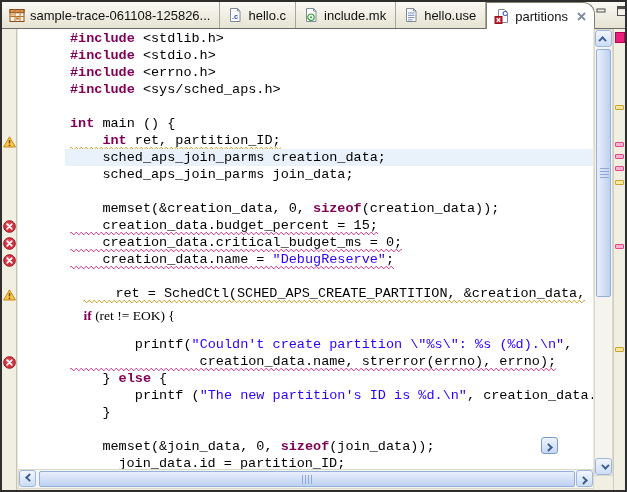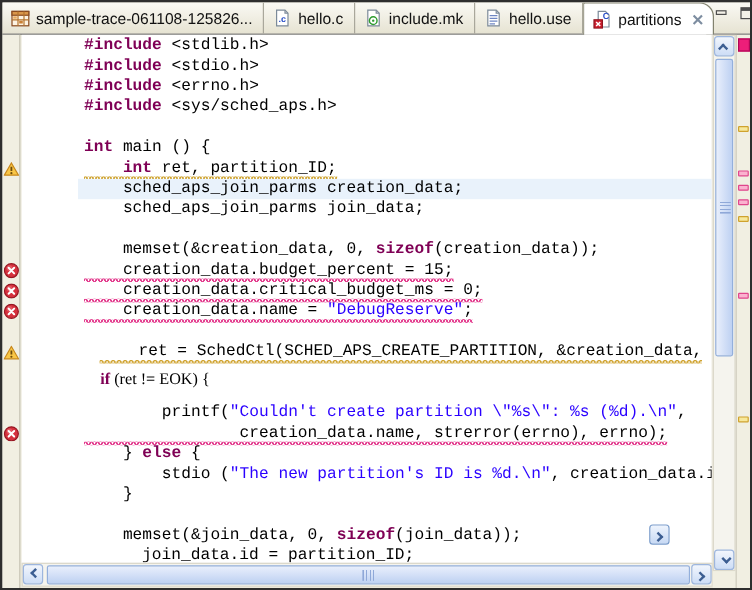--- a/index.html
+++ b/index.html
@@ -261,21 +261,21 @@
       <div class="code-line" style="top: 171px;"><span class="line-text"><span class="seg-p">    memset(&amp;creation_data, 0, </span><span class="seg-k">sizeof</span><span class="seg-p">(creation_data));</span></span></div>
       <div class="code-line" style="top: 188px;"><span class="line-text sq-error"><span class="seg-p">    creation_data.budget_percent = 15;</span></span></div>
       <div class="code-line" style="top: 205px;"><span class="line-text sq-error"><span class="seg-p">    creation_data.critical_budget_ms = 0;</span></span></div>
       <div class="code-line" style="top: 222px;"><span class="line-text sq-error"><span class="seg-p">    creation_data.name = </span><span class="seg-s">"DebugReserve"</span><span class="seg-p">;</span></span></div>
       <div class="code-line" style="top: 239px;"><span class="line-text"></span></div>
       <div class="code-line" style="top: 256px; padding-left: 18px;"><span class="line-text sq-warning"><span class="seg-p">    ret = SchedCtl(SCHED_APS_CREATE_PARTITION, &amp;creation_data,</span></span></div>
       <div class="code-line" style="top: 278px; font-family: Liberation Serif, serif;"><span class="line-text"><span class="seg-p">    </span><span class="seg-k">if</span><span class="seg-p"> (ret != EOK) {</span></span></div>
       <div class="code-line" style="top: 307px;"><span class="line-text"><span class="seg-p">        printf(</span><span class="seg-s">"Couldn't create partition \"%s\": %s (%d).\n"</span><span class="seg-p">,</span></span></div>
       <div class="code-line" style="top: 324px;"><span class="line-text sq-error"><span class="seg-p">                creation_data.name, strerror(errno), errno);</span></span></div>
       <div class="code-line" style="top: 341px;"><span class="line-text"><span class="seg-p">    } </span><span class="seg-k">else</span><span class="seg-p"> {</span></span></div>
-      <div class="code-line" style="top: 358px;"><span class="line-text"><span class="seg-p">        stdio (</span><span class="seg-s">"The new partition's ID is %d.\n"</span><span class="seg-p">, creation_data.id)</span></span></div>
+      <div class="code-line" style="top: 358px;"><span class="line-text"><span class="seg-p">        printf (</span><span class="seg-s">"The new partition's ID is %d.\n"</span><span class="seg-p">, creation_data.id)</span></span></div>
       <div class="code-line" style="top: 375px;"><span class="line-text"><span class="seg-p">    }</span></span></div>
       <div class="code-line" style="top: 392px;"><span class="line-text"></span></div>
       <div class="code-line" style="top: 409px;"><span class="line-text"><span class="seg-p">    memset(&amp;join_data, 0, </span><span class="seg-k">sizeof</span><span class="seg-p">(join_data));</span></span></div>
       <span class="inline-chev" style="left: 523px; top: 408px;">
         <span class="chev chev-right"></span>
       </span>
       <div class="code-line" style="top: 426px; padding-left: 21px;"><span class="line-text"><span class="seg-p">    join_data.id = partition_ID;</span></span></div>
     </div>
 
   <div class="vscroll">

